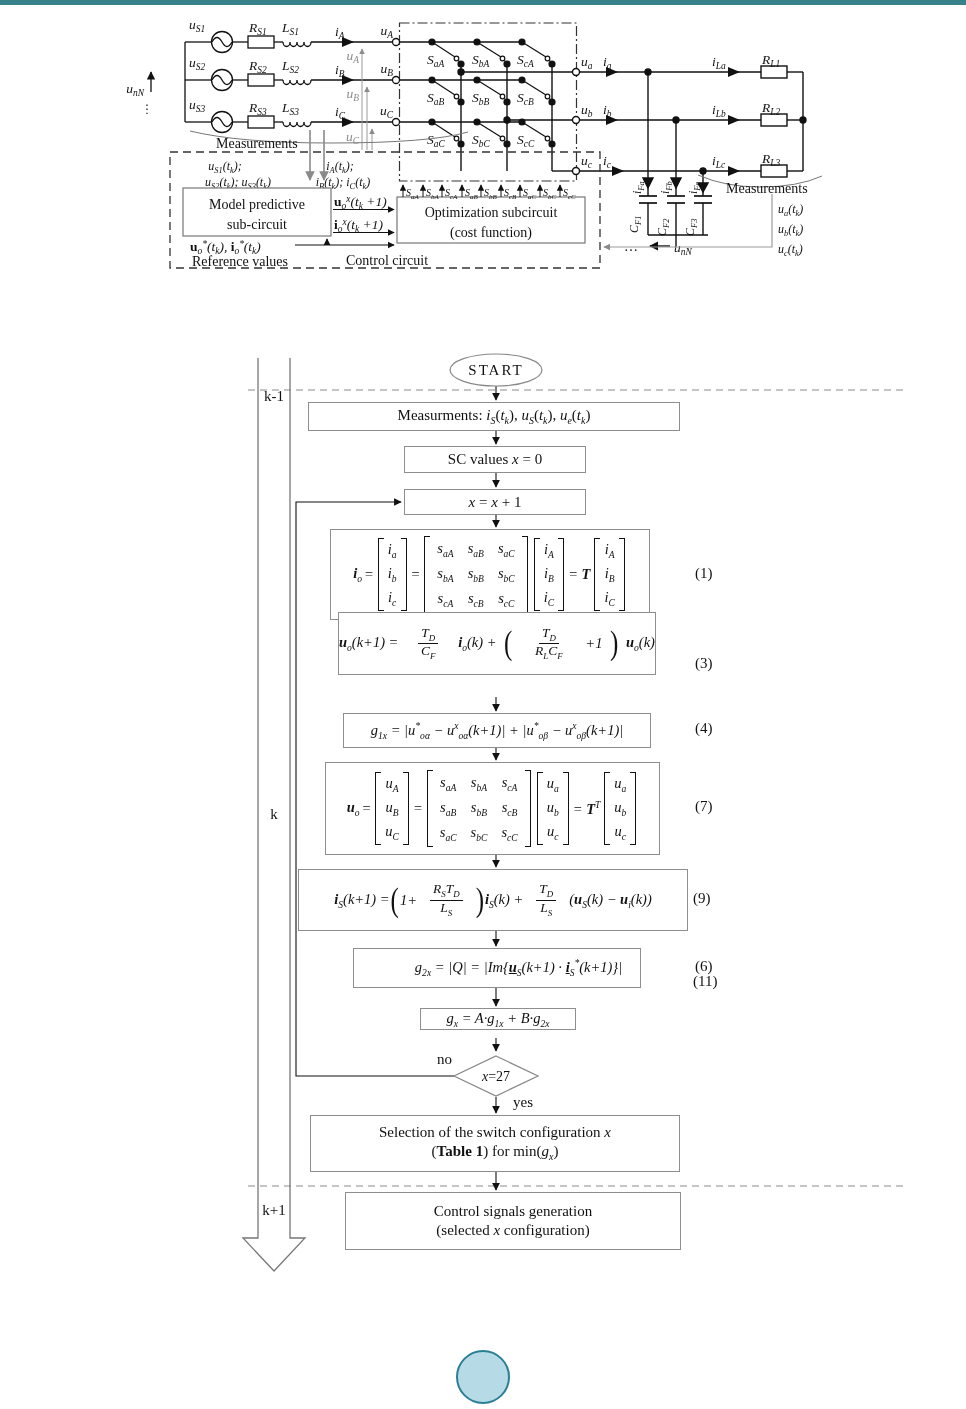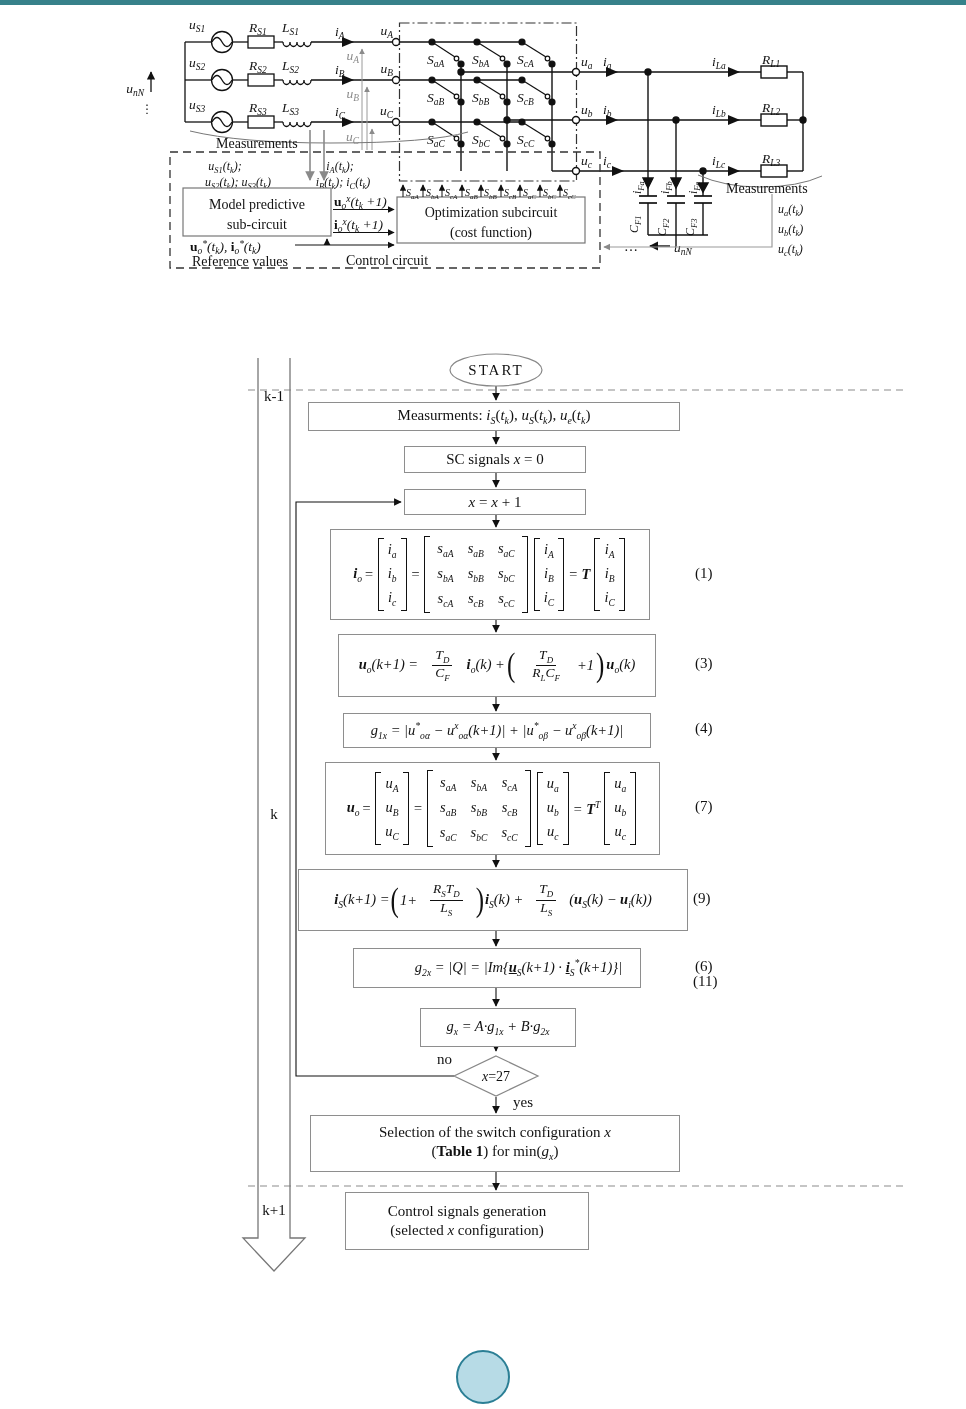--- a/index.html
+++ b/index.html
@@ -376,21 +376,21 @@
 
   <div class="klab" style="left:254px;top:368px;margin-top:20px;">k-1</div>
   <div class="klab" style="left:254px;top:806px;">k</div>
   <div class="klab" style="left:254px;top:1202px;">k+1</div>
 
   <div class="fcbox" style="left:308px;top:402px;width:372px;height:29px;">
     <span><span>Measurments: </span><span class="r-ital">i</span><sub>S</sub><span>(</span><span class="r-ital">t</span><sub>k</sub><span>), </span><span class="r-ital">u</span><sub>S</sub><span>(</span><span class="r-ital">t</span><sub>k</sub><span>), </span><span class="r-ital">u</span><sub>e</sub><span>(</span><span class="r-ital">t</span><sub>k</sub><span>)</span></span>
   </div>
 
   <div class="fcbox" style="left:404px;top:446px;width:182px;height:27px;">
-    <span><span>SC signals </span><span class="r-ital">x</span><span> = 0</span></span>
+    <span><span>SC values </span><span class="r-ital">x</span><span> = 0</span></span>
   </div>
 
   <div class="fcbox" style="left:404px;top:489px;width:182px;height:26px;">
     <span><span class="r-ital">x</span><span> = </span><span class="r-ital">x</span><span> + 1</span></span>
   </div>
 
   <div class="fcbox meq" style="left:330px;top:529px;width:320px;height:91px;">
     <span><span class="r-bold">i</span><sub>o</sub></span>
     <span>=</span>
     <span class="mat">
@@ -432,21 +432,21 @@
         <span class="mbr mbl"></span>
         <span class="mcol">
       <span class="mcell"><span>i</span><sub>A</sub></span>
       <span class="mcell"><span>i</span><sub>B</sub></span>
       <span class="mcell"><span>i</span><sub>C</sub></span>
     </span>
         <span class="mbr mbrr"></span>
       </span>
   </div>
 
-  <div class="fcbox meq" style="left:338px;top:634px;width:318px;height:63px;">
+  <div class="fcbox meq" style="left:338px;top:612px;width:318px;height:63px;justify-content:space-between;">
     <span><span class="r-bold">u</span><sub>o</sub><span>(k+1) =</span></span>
     <span class="frac">
         <span class="fn"><span>T</span><sub>D</sub></span>
         <span class="fd"><span>C</span><sub>F</sub></span>
       </span>
     <span><span class="r-bold">i</span><sub>o</sub><span>(k) +</span></span>
     <span class="bigp">(</span>
     <span class="frac">
         <span class="fn"><span>T</span><sub>D</sub></span>
         <span class="fd"><span>R</span><sub>L</sub><span>C</span><sub>F</sub></span>
@@ -523,38 +523,38 @@
         <span class="fn"><span>T</span><sub>D</sub></span>
         <span class="fd"><span>L</span><sub>S</sub></span>
       </span>
     <span><span>(</span><span class="r-bold">u</span><sub>S</sub><span>(k) − </span><span class="r-bold">u</span><sub>i</sub><span>(k))</span></span>
   </div>
 
   <div class="fcbox meq" style="left:353px;top:948px;width:288px;height:40px;padding-left:43px;">
     <span><span>g</span><sub>2x</sub><span> = |Q| = |Im{</span><span class="r-bu">u</span><sub>S</sub><span>(k+1) · </span><span class="r-bu">i</span><sub>S</sub><sup>*</sup><span>(k+1)}|</span></span>
   </div>
 
-  <div class="fcbox meq" style="left:420px;top:1008px;width:156px;height:39px;">
+  <div class="fcbox meq" style="left:420px;top:1008px;width:156px;height:22px;">
     <span><span>g</span><sub>x</sub><span> = A·g</span><sub>1x</sub><span> + B·g</span><sub>2x</sub></span>
   </div>
 
   <div class="eqnum" style="left:695px;top:565px;">(1)</div>
   <div class="eqnum" style="left:695px;top:655px;">(3)</div>
   <div class="eqnum" style="left:695px;top:720px;">(4)</div>
   <div class="eqnum" style="left:695px;top:798px;">(7)</div>
   <div class="eqnum" style="left:693px;top:890px;">(9)</div>
   <div class="eqnum" style="left:695px;top:958px;">(6)</div>
   <div class="eqnum" style="left:693px;top:973px;">(11)</div>
 
   <div class="branch" style="left:437px;top:1051px;">no</div>
   <div class="branch" style="left:513px;top:1094px;">yes</div>
 
   <div class="fcbox" style="left:310px;top:1115px;width:370px;height:57px;">
     <div><span>Selection of the switch configuration </span><span class="r-ital">x</span></div>
     <div><span>(</span><span class="r-bold">Table 1</span><span>) for min(</span><span class="r-ital">g</span><sub>x</sub><span>)</span></div>
   </div>
-  <div class="fcbox" style="left:345px;top:1192px;width:244px;height:58px;">
+  <div class="fcbox" style="left:345px;top:1192px;width:336px;height:58px;">
     <div><span>Control signals generation</span></div>
     <div><span>(selected </span><span class="r-ital">x</span><span> configuration)</span></div>
   </div>
 
   <div class="pagedot" style="background: rgb(183, 219, 230); border-color: rgb(43, 127, 149);"></div>
 </div>
 
 </body></html>

